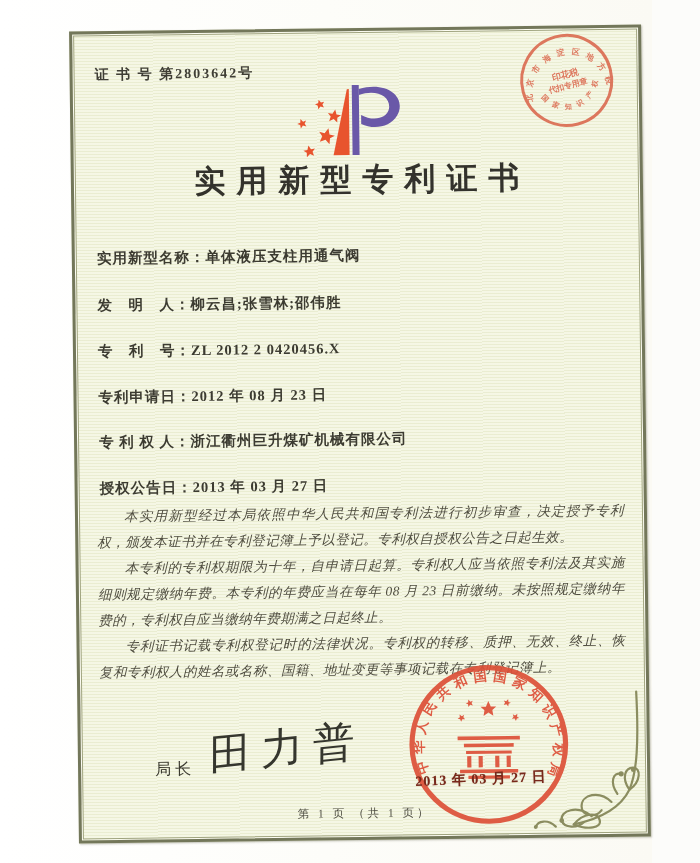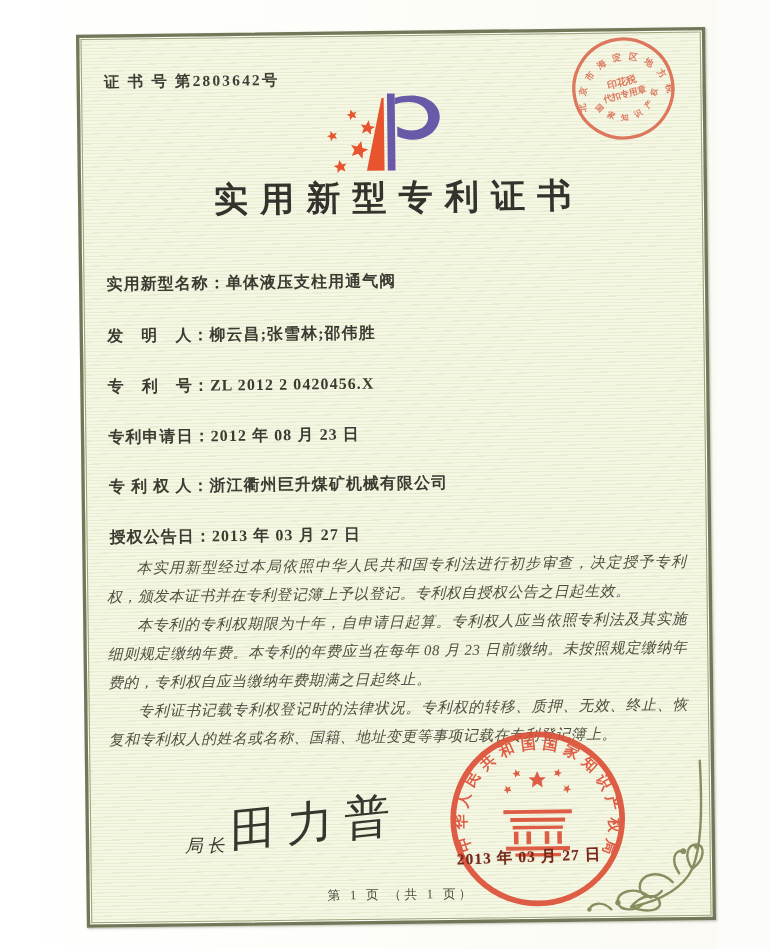--- a/index.html
+++ b/index.html
@@ -38,21 +38,21 @@
   }
   .field-row{position:absolute;left:22px;font-size:14.5px;color:#3c3b31;font-weight:600;letter-spacing:1px;white-space:nowrap;}
   .f0{top:215px}.f1{top:262px}.f2{top:308px}.f3{top:354px}.f4{top:399px}.f5{top:445px}
   .paragraphs{
     position:absolute;left:19px;top:470px;width:527px;
     font-size:13.5px;line-height:26px;color:#504e41;
     text-align:justify;letter-spacing:.5px;
   }
   .paragraphs p{margin:0;text-indent:2em;font-style:italic;}
   .sig-label{
-    position:absolute;left:87px;top:726px;font-size:16px;color:#3a392f;letter-spacing:4px;font-style:italic;
+    position:absolute;left:74px;top:726px;font-size:16px;color:#3a392f;letter-spacing:4px;
   }
   .sig-name{
     position:absolute;left:128px;top:688px;
     font-size:42px;color:#35362e;letter-spacing:10px;
     transform:rotate(-5deg) skewX(-6deg);font-weight:500;
   }
   .gov-seal{position:absolute;left:325px;top:632px;width:166px;height:166px;opacity:.92;}
   .seal-date{
     position:absolute;left:334px;top:740px;width:200px;
     font-size:14px;font-weight:700;color:#77281a;letter-spacing:1px;

